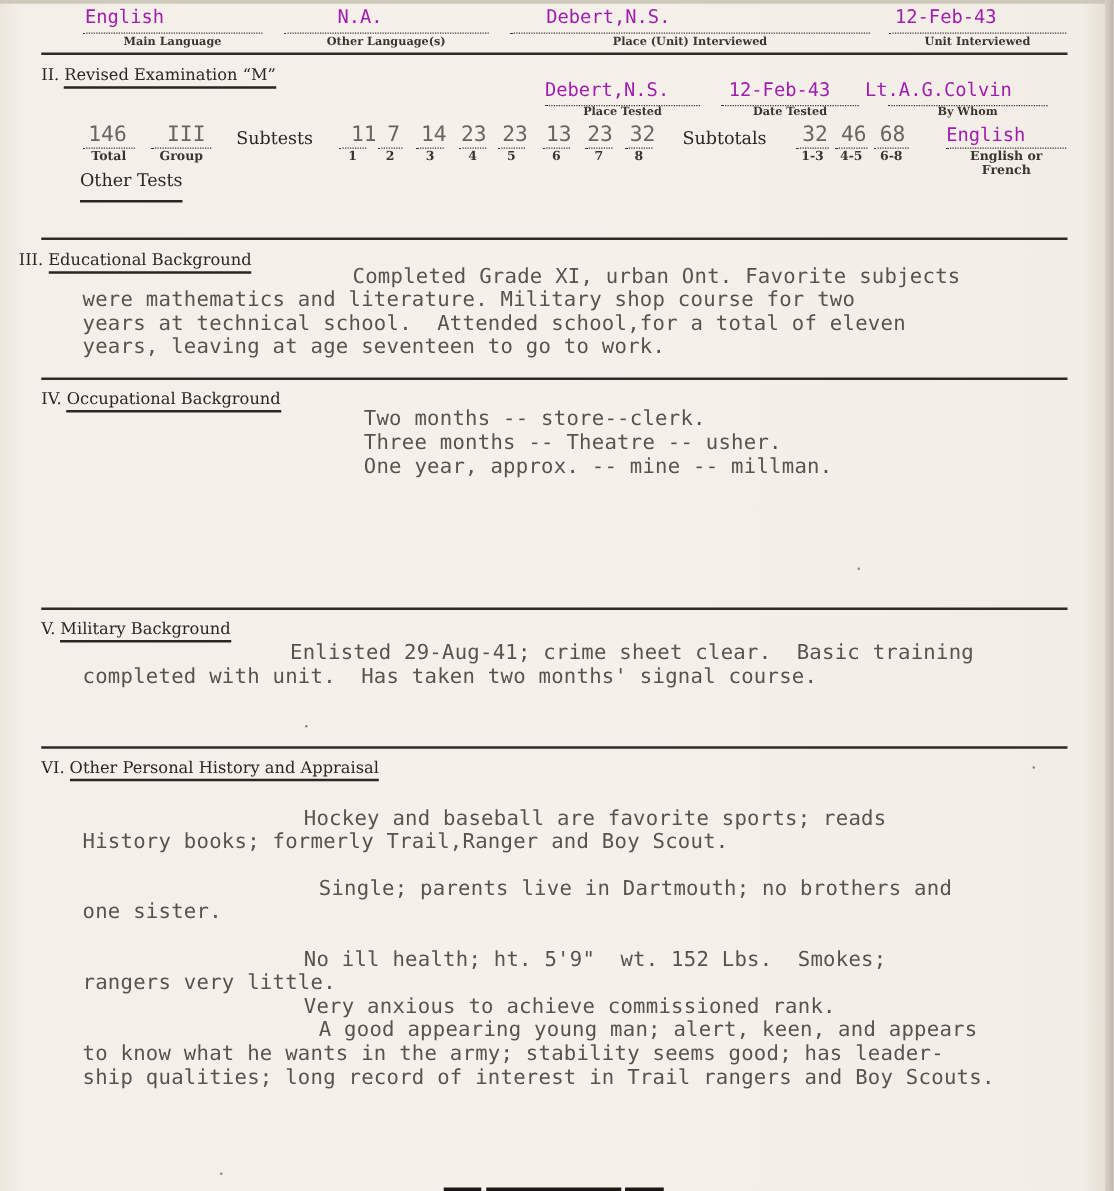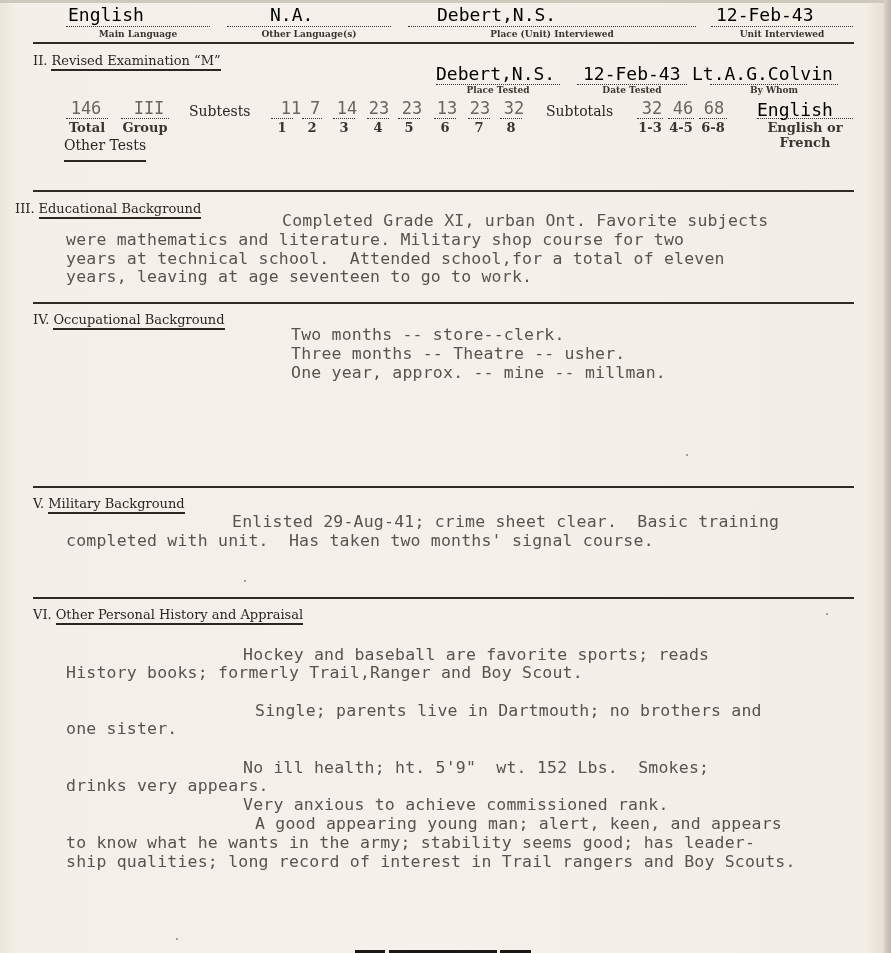--- a/index.html
+++ b/index.html
@@ -15,31 +15,31 @@
     }
     .right-edge {
       position: absolute; right: 0; top: 0; width: 7px; height: 953px;
       background: linear-gradient(90deg, #d8d2c8, #bdb6ab);
     }
     .top-strip {
       position: absolute; left: 0; top: 0; width: 891px; height: 3px;
       background: #cfc8bc;
     }
     .tw-light { color: #6f6a64; }
-    .field-val { position: absolute; font-family: "DejaVu Sans Mono", monospace; font-size: 18px; color: #000000; white-space: nowrap; }
+    .field-val { position: absolute; font-family: "DejaVu Sans Mono", monospace; font-size: 15px; color: #a21caf; white-space: nowrap; }
     .dots { position: absolute; height: 0; border-bottom: 1.5px dotted #3a3530; }
     .caption { position: absolute; font-size: 9px; font-weight: bold; color: #3a3530; white-space: nowrap; text-align: center; }
     .rule { position: absolute; left: 33px; width: 821px; height: 0; border-top: 2px solid #2f2b27; }
     .sec-head { position: absolute; font-size: 13px; color: #2a2622; white-space: nowrap; }
     .sec-head .num { margin-right: 4px; }
     .sec-head .title { border-bottom: 2px solid #2a2622; padding-bottom: 1px; margin-top: 12px; }
     .body-line { position: absolute; font-family: "DejaVu Sans Mono", monospace; font-size: 16.5px; color: #58534d; white-space: pre; letter-spacing: 0.2px; }
     .label-bold { position: absolute; font-size: 14px; color: #2a2622; white-space: nowrap; }
     .score { position: absolute; font-family: "DejaVu Sans Mono", monospace; font-size: 17px; color: #6a655f; text-align: center; white-space: nowrap; }
-    .score-cap { position: absolute; font-size: 13px; font-weight: bold; color: #3a3530; text-align: center; }
+    .score-cap { position: absolute; font-size: 10px; font-weight: bold; color: #3a3530; text-align: center; }
     .tab { position: absolute; height: 3px; background: #1a1714; }
     .speck { position: absolute; width: 2px; height: 2px; background: #8a847c; border-radius: 1px; }
   </style>
 </head>
 <body>
 
 <div class="page"></div>
 <div class="top-strip"></div>
 <div class="right-edge"></div>
 
@@ -181,21 +181,21 @@
 
 <div class="sec-head" style="left:33px; top:607px;">
   <span class="num">VI.</span><span class="title">Other Personal History and Appraisal</span>
 </div>
 <div>
   <div class="body-line" style="left:243px; top:645px;">Hockey and baseball are favorite sports; reads</div>
   <div class="body-line" style="left:66px; top:663px;">History books; formerly Trail,Ranger and Boy Scout.</div>
   <div class="body-line" style="left:255px; top:701px;">Single; parents live in Dartmouth; no brothers and</div>
   <div class="body-line" style="left:66px; top:719px;">one sister.</div>
   <div class="body-line" style="left:243px; top:758px;">No ill health; ht. 5'9"  wt. 152 Lbs.  Smokes;</div>
-  <div class="body-line" style="left:66px; top:776px;">drinks very appears.</div>
+  <div class="body-line" style="left:66px; top:776px;">rangers very little.</div>
   <div class="body-line" style="left:243px; top:795px;">Very anxious to achieve commissioned rank.</div>
   <div class="body-line" style="left:255px; top:814px;">A good appearing young man; alert, keen, and appears</div>
   <div class="body-line" style="left:66px; top:833px;">to know what he wants in the army; stability seems good; has leader-</div>
   <div class="body-line" style="left:66px; top:852px;">ship qualities; long record of interest in Trail rangers and Boy Scouts.</div>
 </div>
 
 <div class="tab" style="left:355px; top:950px; width:30px;"></div>
 <div class="tab" style="left:389px; top:950px; width:108px;"></div>
 <div class="tab" style="left:500px; top:950px; width:31px;"></div>
 

